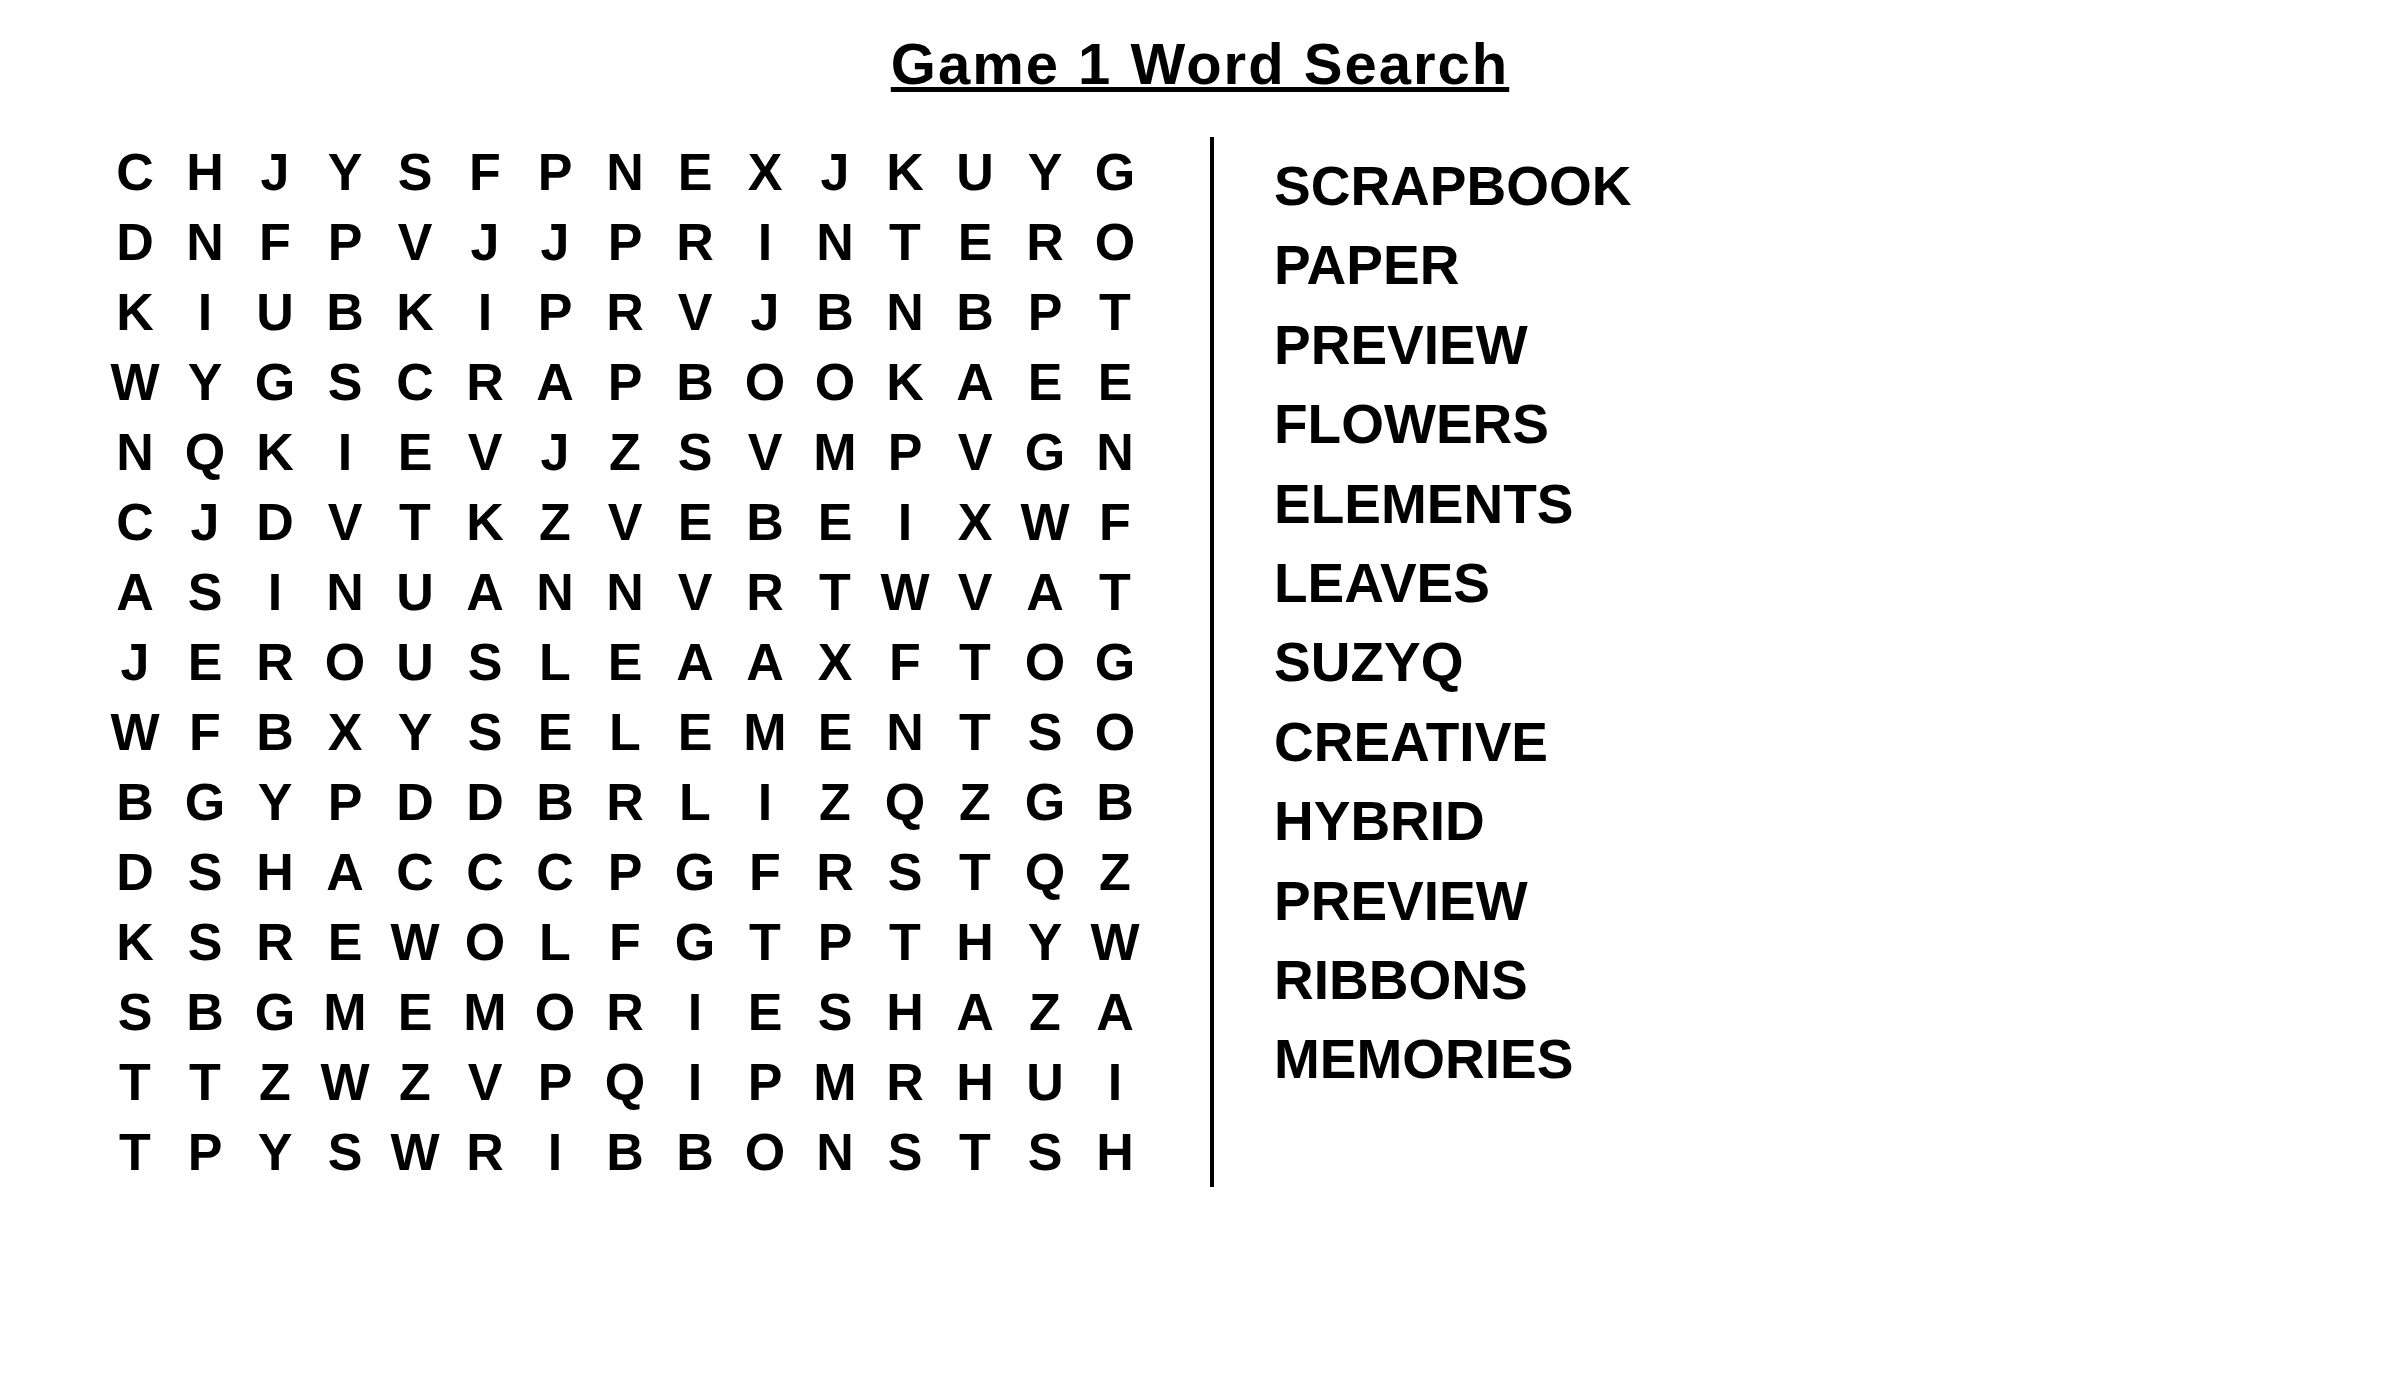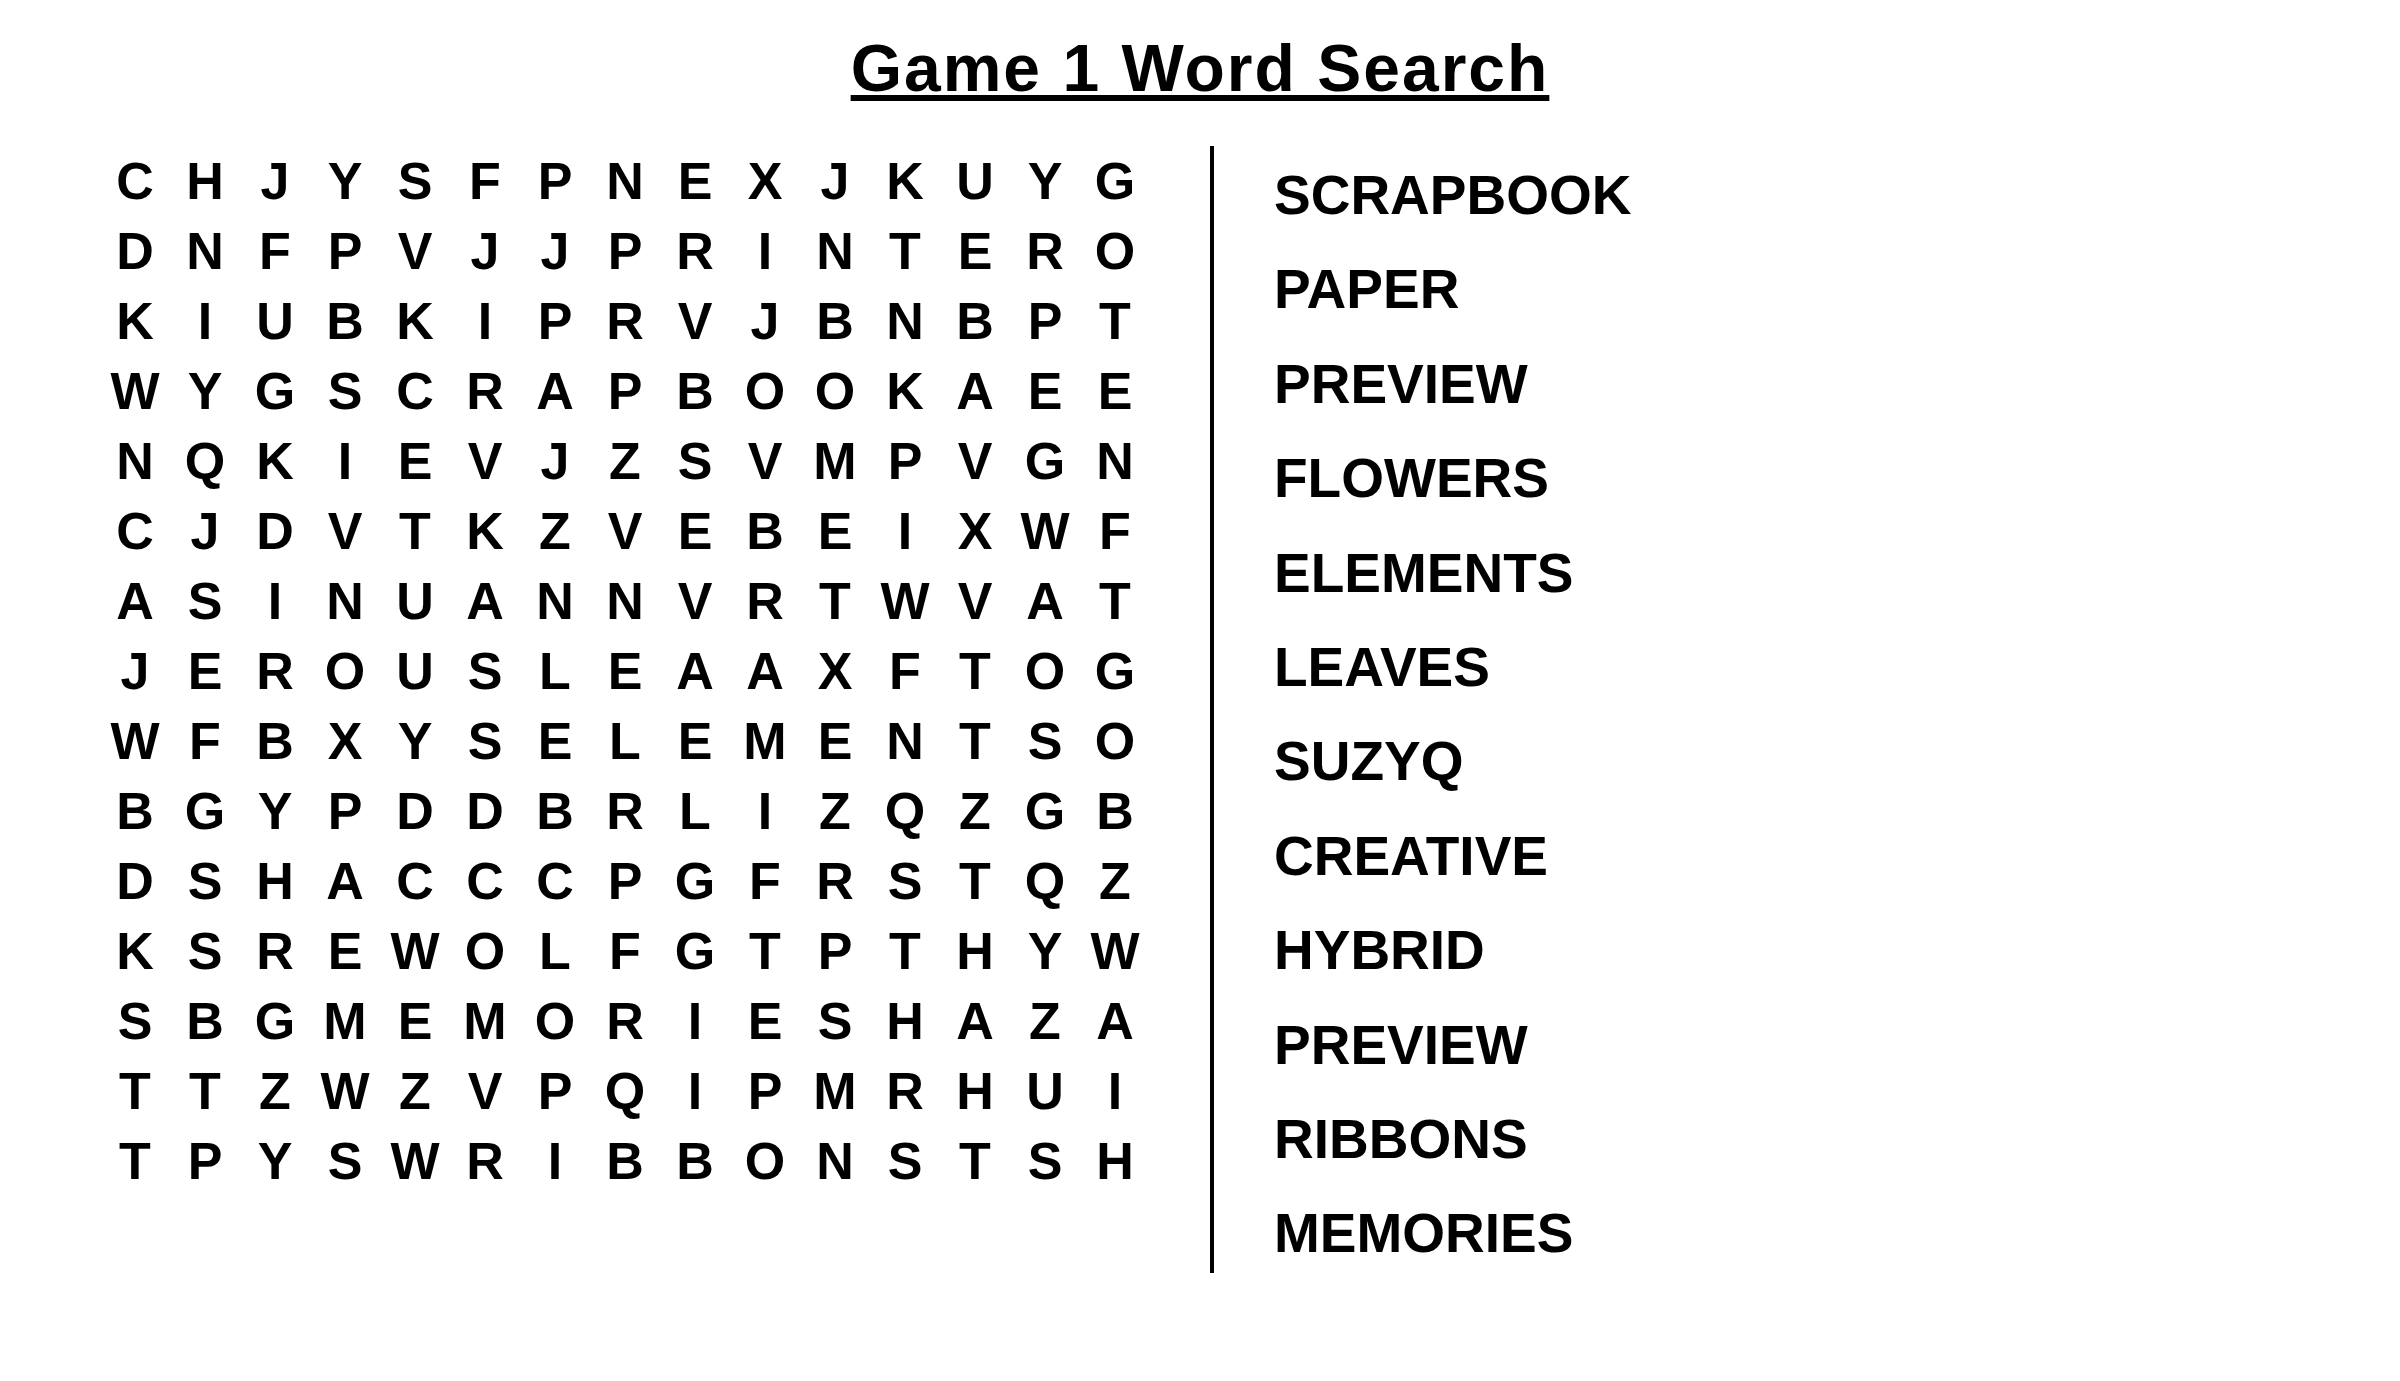--- a/index.html
+++ b/index.html
@@ -13,21 +13,21 @@
       font-family: Arial, Helvetica, sans-serif;
       width: 2400px;
       min-height: 1381px;
       display: flex;
       flex-direction: column;
       align-items: center;
       padding: 20px 40px;
     }
 
     .page-title {
-      font-size: 66px;
+      font-size: 58px;
       font-weight: 900;
       text-decoration: underline;
       text-align: center;
       margin-bottom: 40px;
       margin-top: 10px;
       color: #000;
       letter-spacing: 2px;
     }
 
     .main-content {
@@ -62,21 +62,21 @@
       width: 4px;
       background: #000;
       margin: 0 60px;
       align-self: stretch;
     }
 
     .word-list-section {
       flex: 0 0 auto;
       display: flex;
       flex-direction: column;
-      gap: 16px;
+      gap: 1px;
       padding-top: 10px;
     }
 
     .word-item {
       font-size: 55px;
       font-weight: 700;
       color: #000;
       font-family: Arial, Helvetica, sans-serif;
       line-height: 1.28;
       padding: 4px 0;

